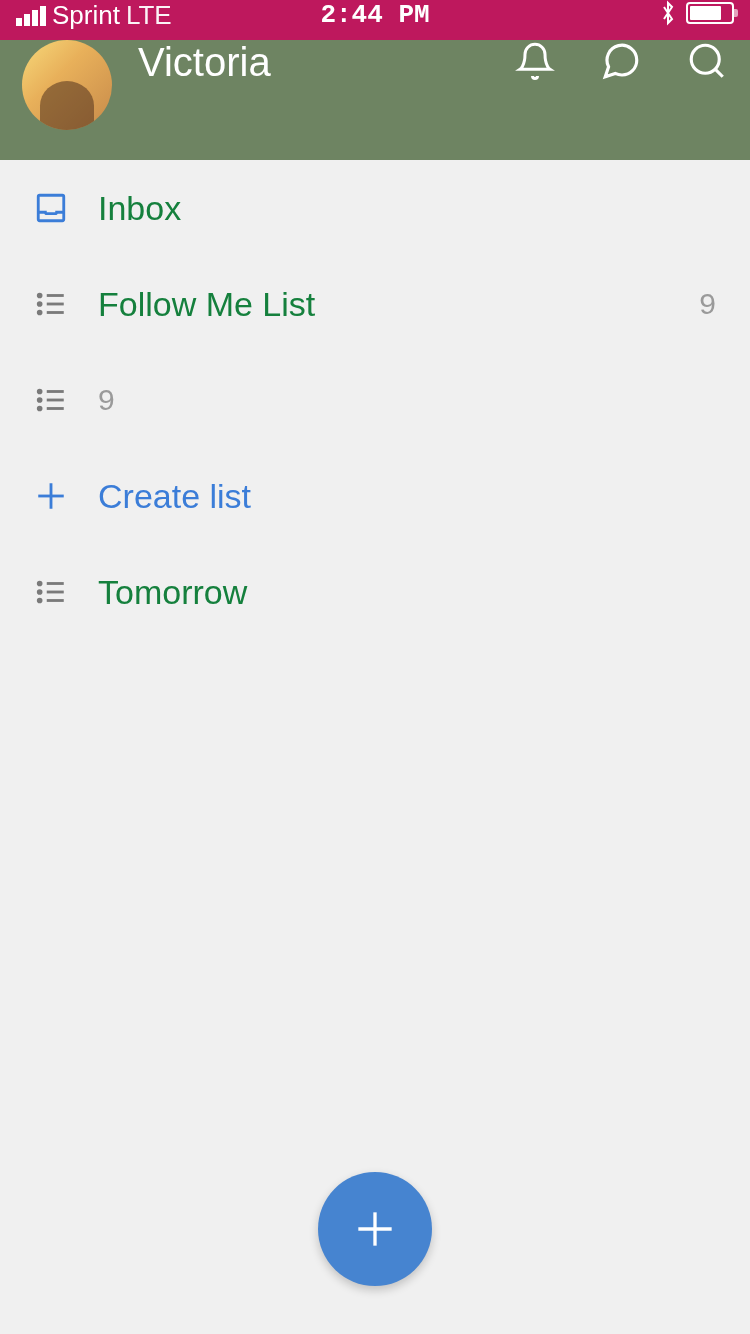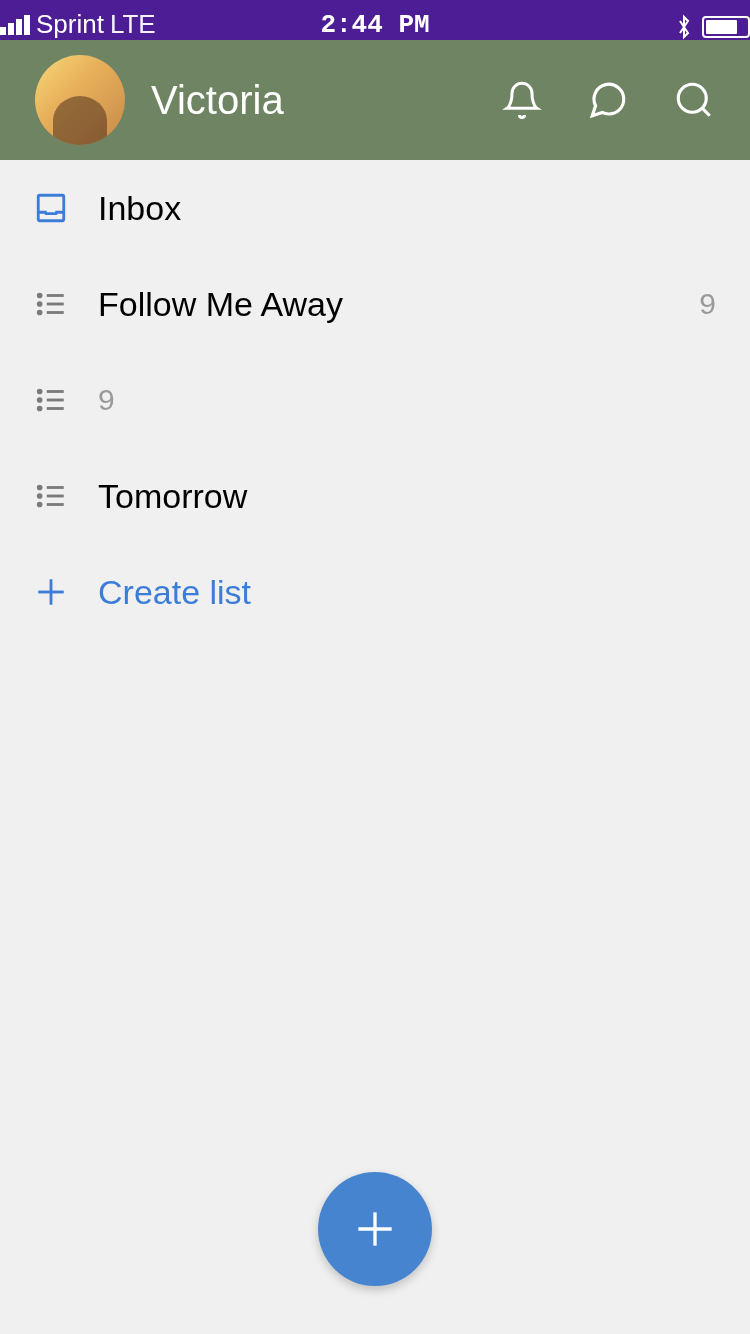--- a/index.html
+++ b/index.html
@@ -10,25 +10,25 @@
     }
     body {
       width: 750px;
       height: 1334px;
       background: #f0f0f0;
       position: relative;
       overflow: hidden;
     }
     .status-bar {
       height: 40px;
-      background: #4c1d95;
-      display: flex;
-      align-items: flex-end;
+      background: #be185d;
+      display: flex;
+      align-items: flex-start;
       justify-content: space-between;
-      padding: 0 0;
+      padding: 0 16px;
       color: white;
       font-size: 26px;
     }
     .status-left {
       display: flex;
       align-items: center;
       gap: 6px;
     }
     .signal-bars {
       display: flex;
@@ -79,22 +79,22 @@
       top: 2px;
       bottom: 2px;
       width: 70%;
       background: white;
       border-radius: 1px;
     }
     .header {
       height: 120px;
       background: #6e8462;
       display: flex;
-      align-items: center;
-      padding: 0 35px;
+      align-items: flex-start;
+      padding: 0 22px;
       gap: 26px;
     }
     .avatar {
       width: 90px;
       height: 90px;
       border-radius: 50%;
       background: linear-gradient(135deg, #f7d97a 0%, #e8b05a 40%, #c78a4a 100%);
       position: relative;
       overflow: hidden;
       flex-shrink: 0;
@@ -138,21 +138,21 @@
     .row-icon {
       width: 34px;
       height: 34px;
       display: flex;
       align-items: center;
       justify-content: center;
       flex-shrink: 0;
     }
     .row-label {
       font-size: 34px;
-      color: #000000;
+      color: #15803d;
       flex-grow: 1;
     }
     .row-count {
       font-size: 30px;
       color: #9a9a9a;
     }
     .create-row .row-label {
       color: #3b7dd8;
     }
     .fab {
@@ -235,62 +235,62 @@
     <div class="row-icon">
       <svg width="34" height="34" viewBox="0 0 24 24" fill="none" stroke="#7a7a7a" stroke-width="2">
         <circle cx="4" cy="6" r="1"></circle>
           <line x1="9" y1="6" x2="21" y2="6"></line>
         <circle cx="4" cy="12" r="1"></circle>
           <line x1="9" y1="12" x2="21" y2="12"></line>
         <circle cx="4" cy="18" r="1"></circle>
           <line x1="9" y1="18" x2="21" y2="18"></line>
       </svg>
     </div>
-    <div class="row-label">Follow Me Away</div>
+    <div class="row-label">Follow Me List</div>
     <div class="row-count">9</div>
   </div>
 
   <div class="list-row">
     <div class="row-icon">
       <svg width="34" height="34" viewBox="0 0 24 24" fill="none" stroke="#7a7a7a" stroke-width="2">
         <circle cx="4" cy="6" r="1"></circle>
           <line x1="9" y1="6" x2="21" y2="6"></line>
         <circle cx="4" cy="12" r="1"></circle>
           <line x1="9" y1="12" x2="21" y2="12"></line>
         <circle cx="4" cy="18" r="1"></circle>
           <line x1="9" y1="18" x2="21" y2="18"></line>
       </svg>
     </div>
     <div class="row-count">9</div>
   </div>
 
+  <div class="list-row create-row">
+    <div class="row-icon">
+      <svg width="34" height="34" viewBox="0 0 24 24" fill="none" stroke="#3b7dd8" stroke-width="2">
+        <line x1="12" y1="3" x2="12" y2="21"></line>
+        <line x1="3" y1="12" x2="21" y2="12"></line>
+      </svg>
+    </div>
+    <div class="row-label">Create list</div>
+  </div>
+
   <div class="list-row">
     <div class="row-icon">
       <svg width="34" height="34" viewBox="0 0 24 24" fill="none" stroke="#7a7a7a" stroke-width="2">
         <circle cx="4" cy="6" r="1"></circle>
           <line x1="9" y1="6" x2="21" y2="6"></line>
         <circle cx="4" cy="12" r="1"></circle>
           <line x1="9" y1="12" x2="21" y2="12"></line>
         <circle cx="4" cy="18" r="1"></circle>
           <line x1="9" y1="18" x2="21" y2="18"></line>
       </svg>
     </div>
     <div class="row-label">Tomorrow</div>
   </div>
 
-  <div class="list-row create-row">
-    <div class="row-icon">
-      <svg width="34" height="34" viewBox="0 0 24 24" fill="none" stroke="#3b7dd8" stroke-width="2">
-        <line x1="12" y1="3" x2="12" y2="21"></line>
-        <line x1="3" y1="12" x2="21" y2="12"></line>
-      </svg>
-    </div>
-    <div class="row-label">Create list</div>
-  </div>
-
 </div>
 
 <div class="fab">
   <svg width="50" height="50" viewBox="0 0 24 24" fill="none" stroke="white" stroke-width="1.6">
     <line x1="12" y1="4" x2="12" y2="20"></line>
     <line x1="4" y1="12" x2="20" y2="12"></line>
   </svg>
 </div>
 
 </body></html>

